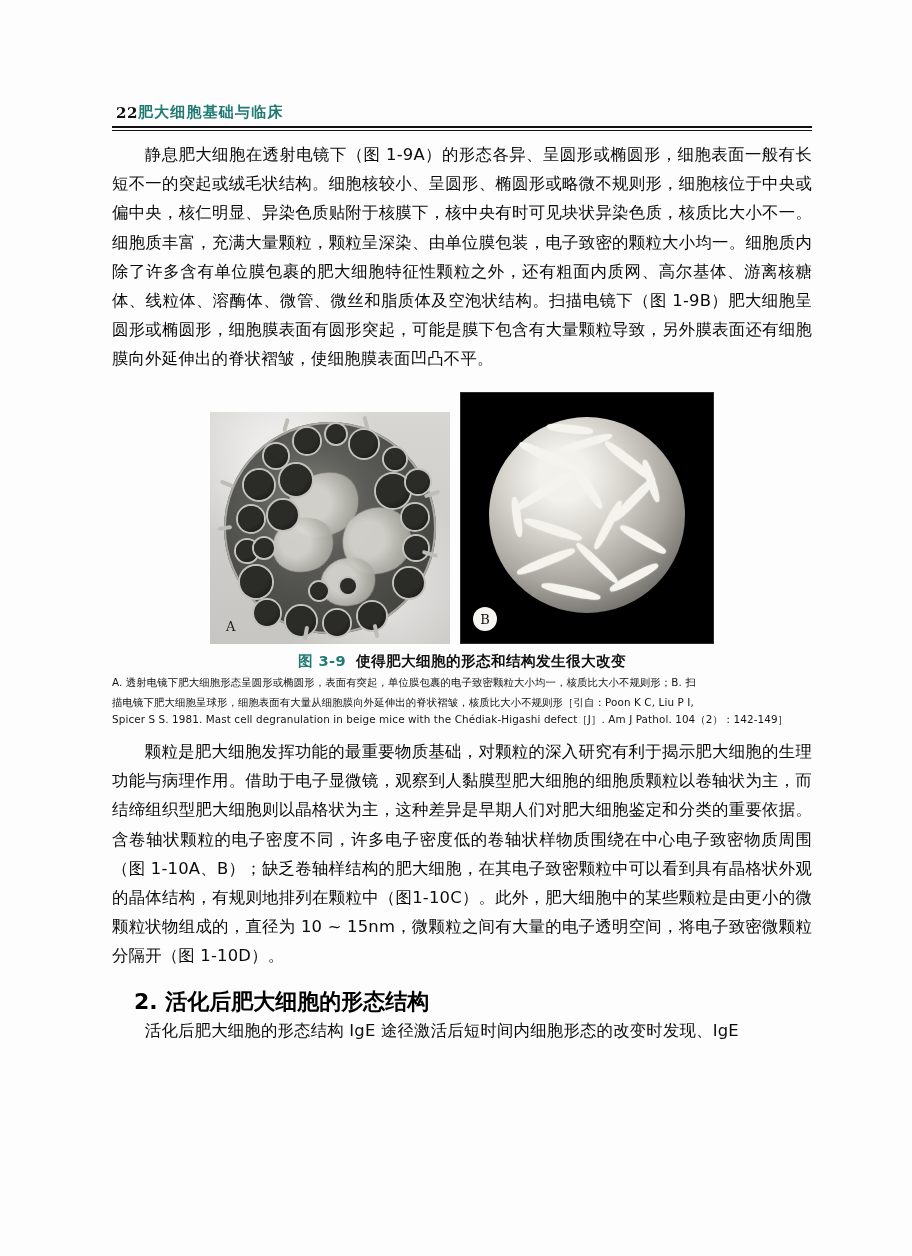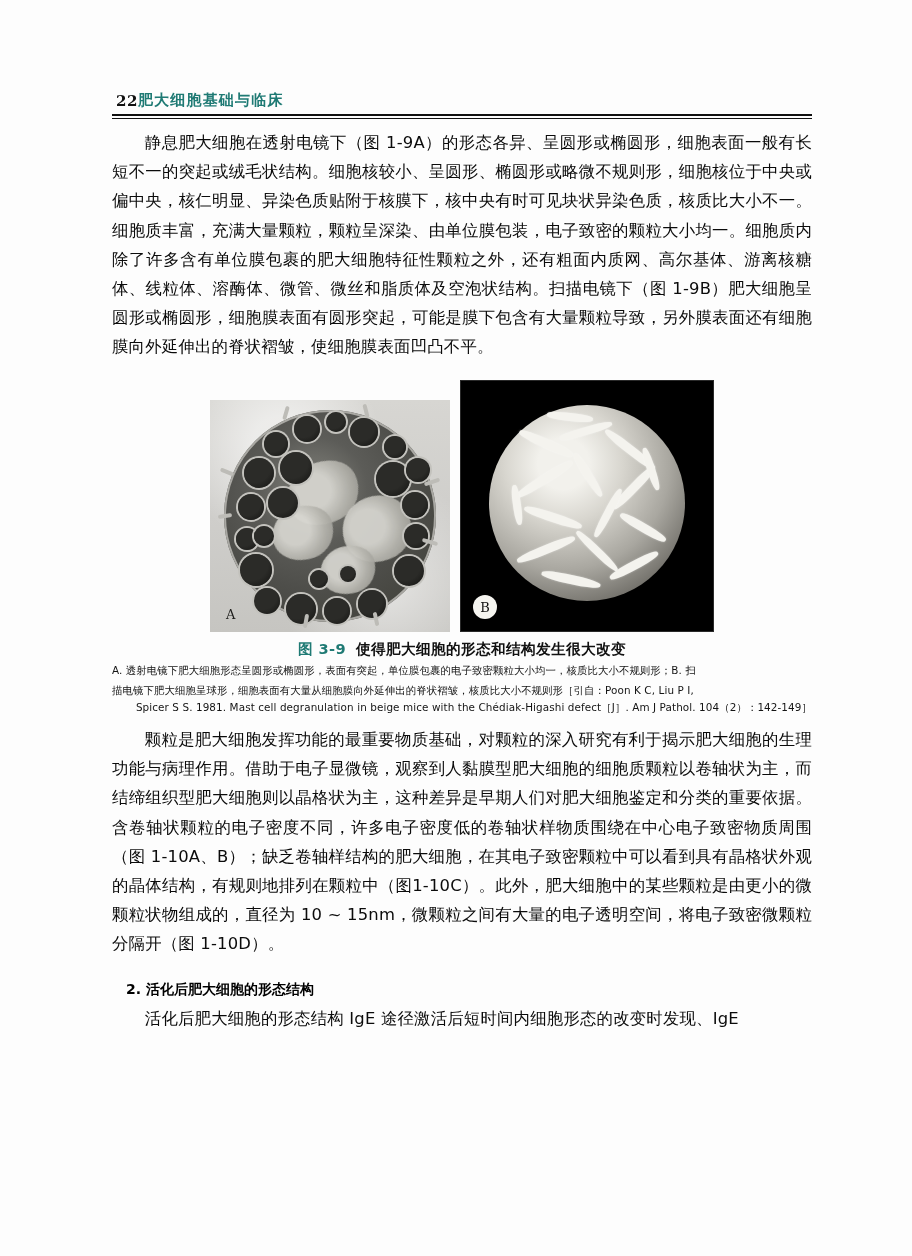--- a/index.html
+++ b/index.html
@@ -12,21 +12,21 @@
     position:relative;
   }
   .page{
     position:absolute;
     left:0;top:0;
     width:912px;height:1256px;
     background:#fdfdfd;
   }
   .sheet{
     position:absolute;
-    left:112px;top:84px;
+    left:112px;top:96px;
     width:700px;
   }
 
   
   .runhead{
     display:flex;
     align-items:flex-end;
     height:26px;
     padding-left:4px;
   }
@@ -54,21 +54,21 @@
     line-height:29.2px;
     text-align:justify;
     text-justify:inter-ideograph;
     letter-spacing:0.2px;
     color:#0b0b0b;
   }
   .para.indent{text-indent:2em;}
   .para.tight{margin-top:0;}
   .heading{
     margin-top:10px;
-    font-size:14px;
+    font-size:22px;
     line-height:29.2px;
     font-weight:bold;
     text-indent:1em;
     color:#000;
   }
 
   
   .figure{
     margin-top:16px;
     margin-bottom:2px;
@@ -179,21 +179,21 @@
   .figcap{
     margin-top:3px;
     font-size:10.4px;
     line-height:17px;
     text-align:justify;
     text-justify:inter-ideograph;
     color:#141414;
     letter-spacing:0.1px;
   }
   .figcap-2{
-    text-align:right;
+    text-align:left;
     margin-top:0;
   }
 </style>
 </head>
 <body>
 
 <div class="page">
   <div class="sheet">
 
     <div class="runhead">

